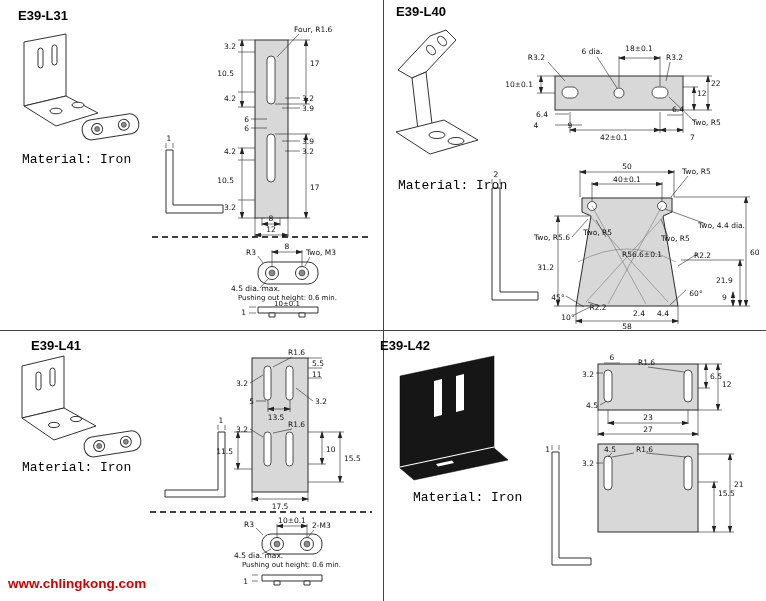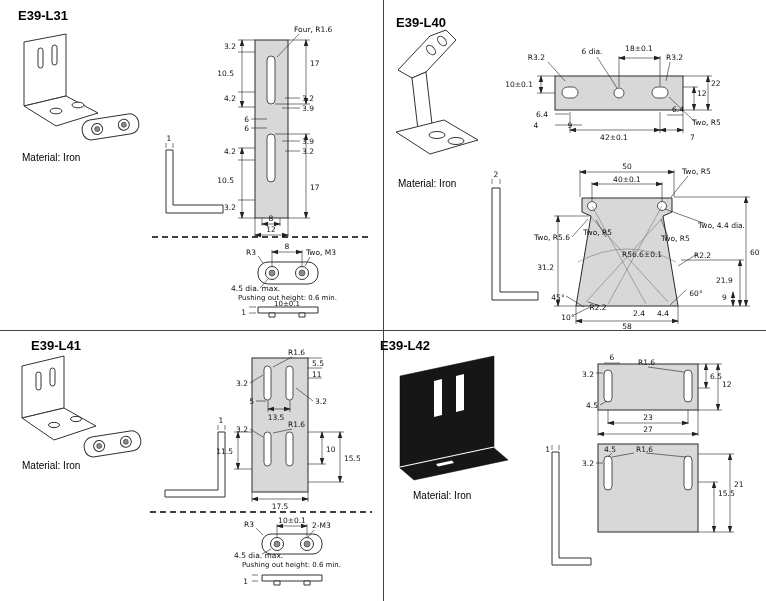--- a/index.html
+++ b/index.html
@@ -1,19 +1,19 @@
 <!DOCTYPE html>
 <html><head>
 <meta charset="utf-8">
 <style>
   html,body{margin:0;padding:0;background:#fff;}
   .page{position:relative;width:766px;height:601px;background:#fff;overflow:hidden;
         font-family:"Liberation Sans","DejaVu Sans",sans-serif;}
   .sec-title{position:absolute;font-weight:bold;font-size:13px;color:#000;text-align:right;}
-  .mat{position:absolute;font-size:10px;color:#000;}
+  .mat{position:absolute;font-size:13px;color:#000;font-family:Liberation Mono, monospace;}
   .watermark{position:absolute;left:8px;top:576px;font-weight:bold;font-size:13.5px;color:#d40000;}
   svg.canvas{position:absolute;left:0;top:0;}
   svg text{font-family:"DejaVu Sans",sans-serif;font-size:7.5px;fill:#111;}
   svg text.s7{font-size:7px;}
   .te{text-anchor:end}.tm{text-anchor:middle}
   .divider{stroke:#444;stroke-width:1;}
   .iso polygon,.iso path,.iso rect,.iso ellipse,.iso circle{fill:#fff;stroke:#333;stroke-width:1;stroke-linejoin:round;}
   .iso .ifill{fill:#8a8a8a;stroke:#333;stroke-width:.6;}
   .part{fill:#d8d8d8;stroke:#2a2a2a;stroke-width:1;}
   .slot{fill:#fff;stroke:#2a2a2a;stroke-width:.8;}
@@ -450,23 +450,24 @@
       <text x="636" y="452">R1.6</text>
       <text class="te" x="594" y="466">3.2</text>
       <text x="718" y="496">15.5</text>
       <text x="734" y="487">21</text>
       <text class="te" x="550" y="452">1</text>
     </g>
   </g>
 </svg>
 
 <div class="sec-title" style="left:18px;top:8px">E39-L31</div>
-<div class="sec-title" style="left:396px;top:15px">E39-L40</div>
+<div class="sec-title" style="left:396px;top:4px">E39-L40</div>
 <div class="sec-title" style="left:31px;top:338px">E39-L41</div>
 <div class="sec-title" style="left:380px;top:338px">E39-L42</div>
 
 <div class="mat" style="left:22px;top:152px">Material: Iron</div>
 <div class="mat" style="left:398px;top:178px">Material: Iron</div>
 <div class="mat" style="left:22px;top:460px">Material: Iron</div>
 <div class="mat" style="left:413px;top:490px">Material: Iron</div>
 
+<div class="watermark">www.chlingkong.com</div>
 
 </div>
 
 </body></html>

